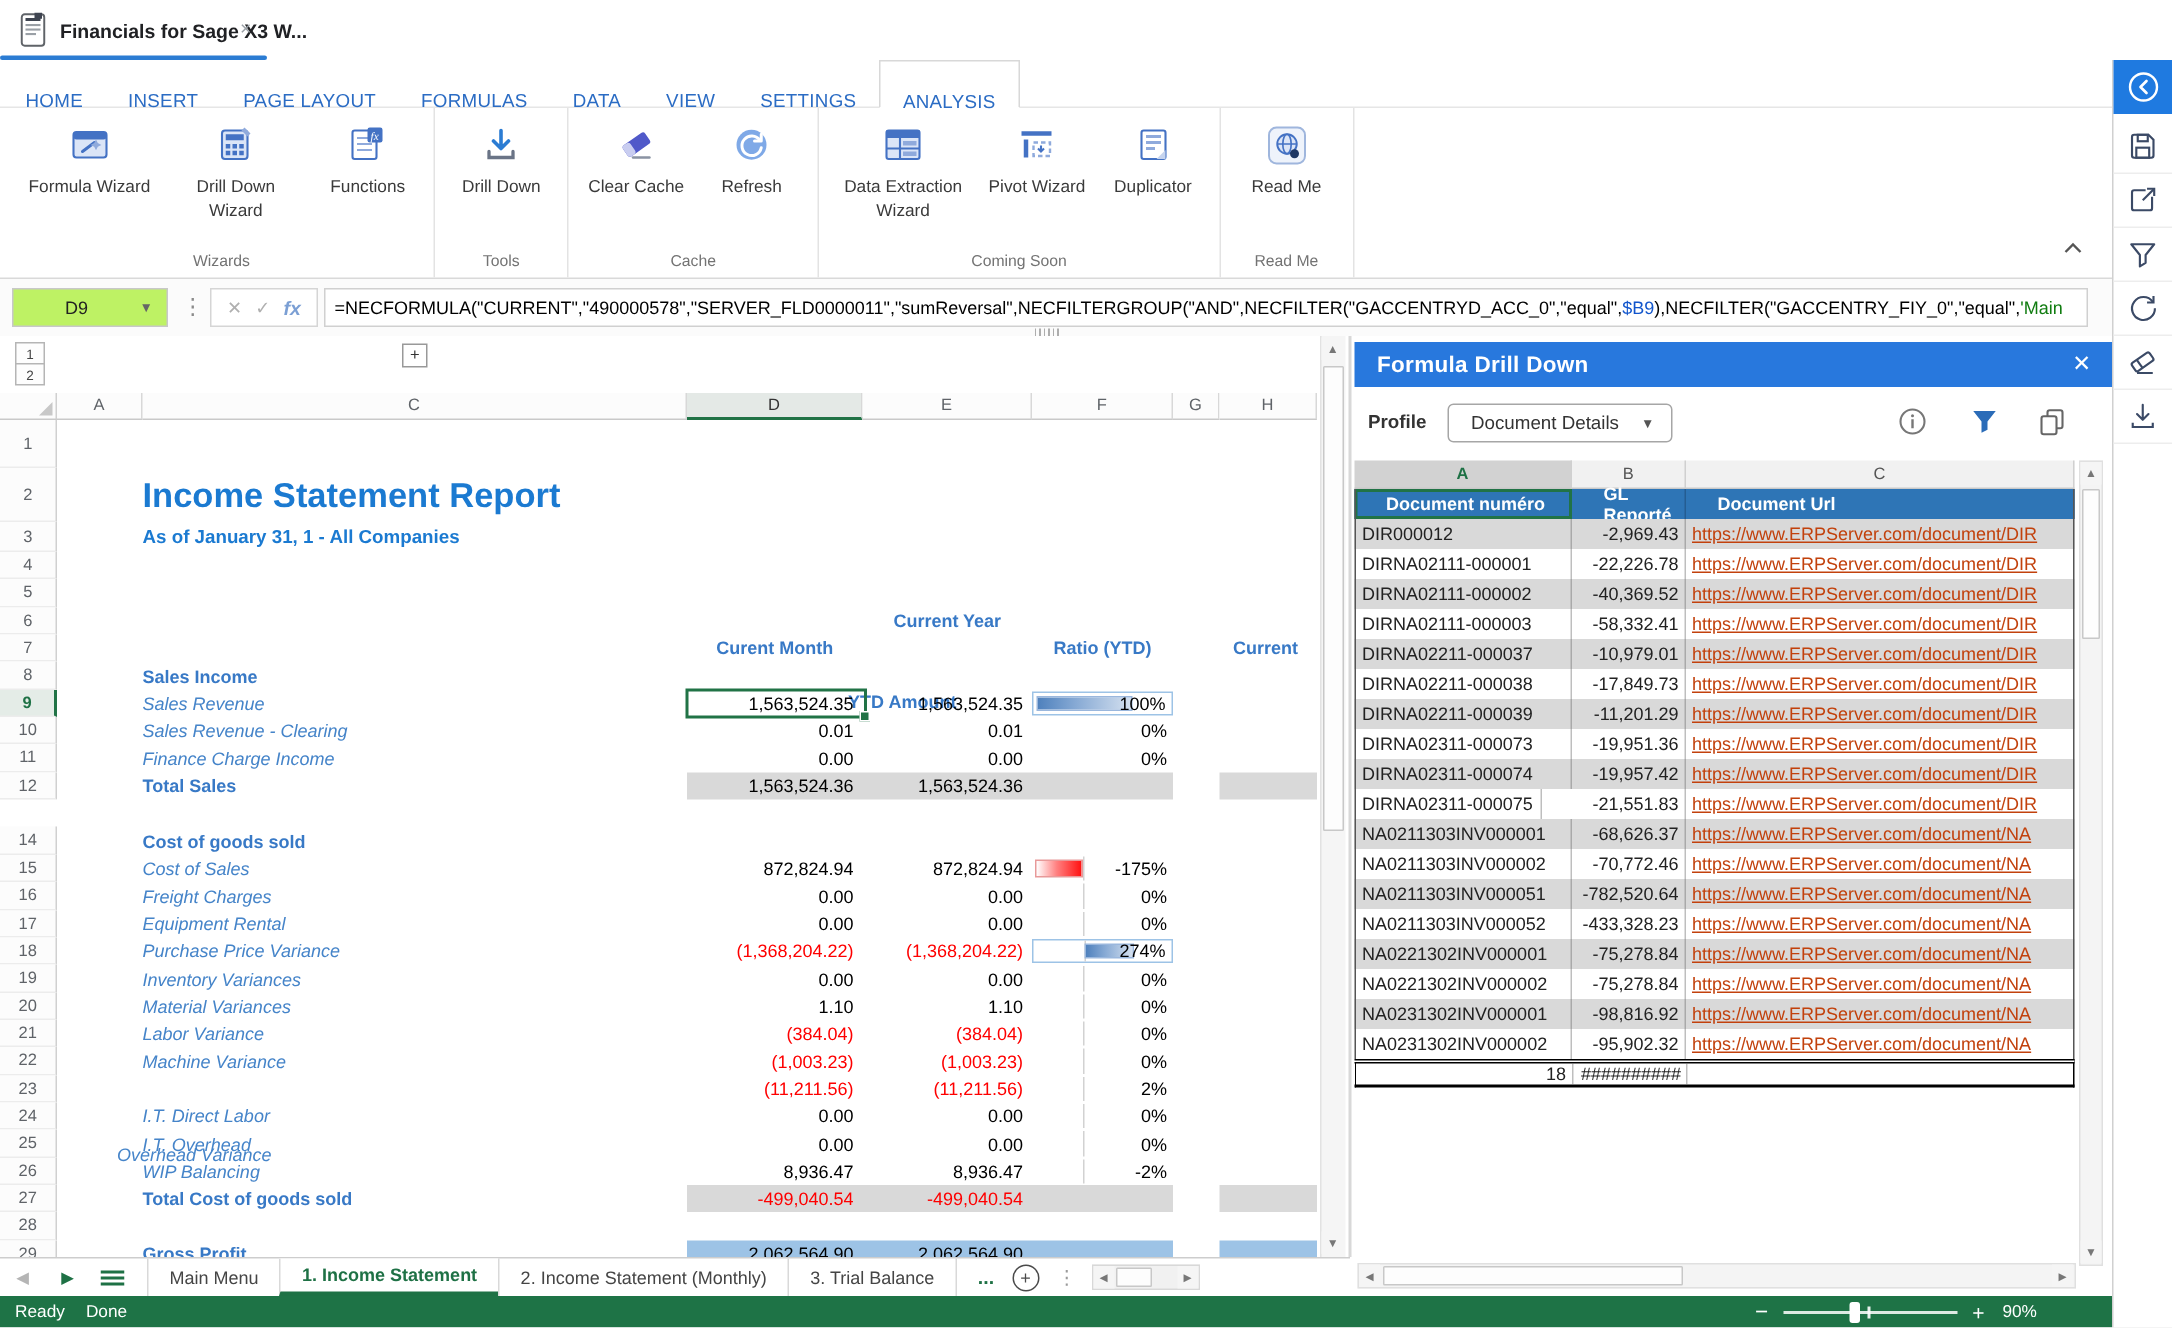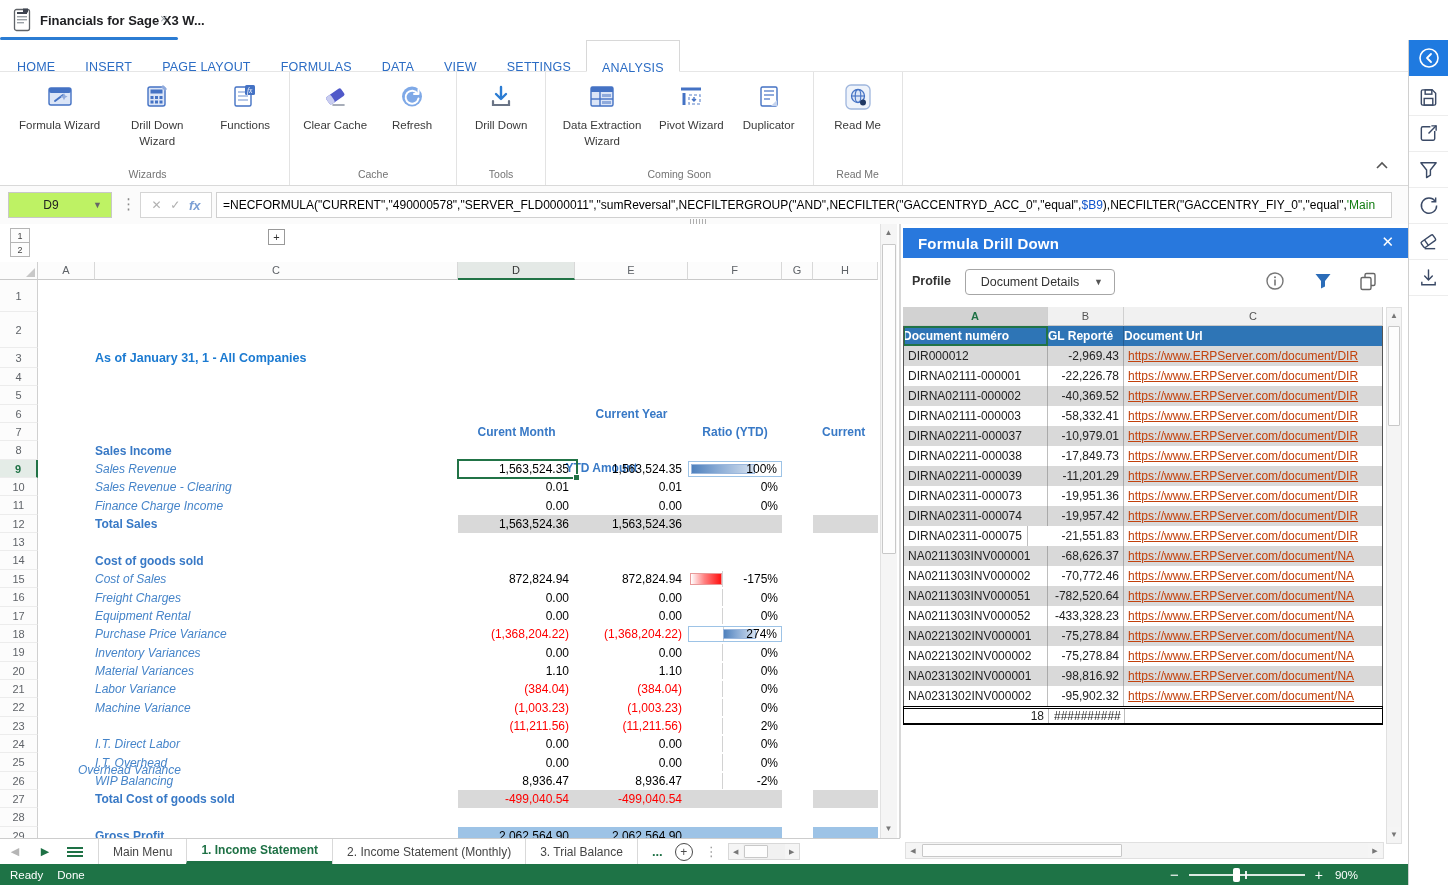--- a/index.html
+++ b/index.html
@@ -113,21 +113,21 @@
   #profile-row{position:absolute;left:0;top:30px;width:505px;height:49px;background:#fff}
   #profile-label{position:absolute;left:9px;top:16px;font-size:12.5px;font-weight:bold;color:#333}
   #profile-dd{position:absolute;left:62px;top:11px;width:150px;height:26px;border:1px solid #a6a6a6;border-radius:4px;box-sizing:border-box;display:flex;align-items:center;cursor:pointer;background:#fff}
   #profile-dd-text{flex:1;text-align:center;font-size:12.5px;color:#333}
   #profile-dd-arrow{width:20px;font-size:9px;color:#555}
   .picon{position:absolute;top:13px;width:20px;height:20px;cursor:pointer}
   
   #pgrid{position:absolute;left:0;top:79px;width:483px}
   .pletter{position:absolute;top:0;height:19px;background:#f1f1f1;border-right:1px solid #d0d0d0;border-bottom:1px solid #c9c9c9;box-sizing:border-box;font-size:11px;color:#555;text-align:center;line-height:18px;cursor:pointer}
   .pletter.selcol{background:#d2d2d2;color:#1e7145;font-weight:bold}
-  .phdr{position:absolute;top:19px;height:20px;background:#2e75b6;color:#fff;font-weight:bold;font-size:12px;display:flex;align-items:center;padding-left:0;box-sizing:border-box;border-right:1px solid #245d92}
+  .phdr{position:absolute;top:19px;height:20px;background:#2e75b6;color:#fff;font-weight:bold;font-size:12px;display:flex;align-items:center;padding-left:21px;box-sizing:border-box;border-right:1px solid #245d92}
   .phdr.selcell{outline:2px solid #217346;outline-offset:-2px}
   .pcell{position:absolute;display:flex;align-items:center;font-size:12px;box-sizing:border-box;overflow:hidden;white-space:nowrap;height:20px}
   .pcell.docnum{padding-left:5px;border-right:1px solid rgba(110,110,110,.45)}
   .pcell.gl{justify-content:flex-end;padding-right:4px;border-right:1px solid rgba(110,110,110,.45)}
   .pcell.url{padding-left:4px;color:#c2410c;text-decoration:underline;cursor:pointer}
   #pgrid-border{position:absolute;left:0;top:19px;width:480px;border-left:1px solid #555;border-right:1px solid #555;box-sizing:border-box;pointer-events:none}
   #ptotal{position:absolute;left:0;width:480px;height:19px;background:#fff;border-top:3px double #000;border-bottom:2px solid #000;border-left:1px solid #000;border-right:1px solid #000;box-sizing:border-box}
   #ptotal .pcell{height:100%}
   
   #pvscroll{position:absolute;left:483px;top:79px;width:16px;height:537px;background:#f4f4f4;border:1px solid #e0e0e0;box-sizing:border-box}
@@ -221,20 +221,35 @@
         </div>
       </div>
       <div class="rglabel">Wizards</div>
     </div>
 
     <div class="rgroup">
       <div class="rbtns">
         <div class="rbtn">
           <span class="ricon">
             <svg width="30" height="30" viewBox="0 0 30 30">
+                <path d="M15 5 v11 M10 12 l5 5 5 -5" stroke="#2b7cd3" stroke-width="2.4" fill="none" stroke-linecap="round" stroke-linejoin="round"></path>
+                <path d="M7 19 v4 h16 v-4" stroke="#6a7486" stroke-width="2.2" fill="none" stroke-linecap="round"></path>
+              </svg>
+          </span>
+          <span class="rlabel">Drill Down</span>
+        </div>
+      </div>
+      <div class="rglabel">Tools</div>
+    </div>
+
+    <div class="rgroup">
+      <div class="rbtns">
+        <div class="rbtn">
+          <span class="ricon">
+            <svg width="30" height="30" viewBox="0 0 30 30">
                 <g transform="rotate(-35 15 14)">
                   <rect x="6" y="10" width="18" height="9" rx="2" fill="#5059c9"></rect>
                   <rect x="6" y="10" width="6" height="9" rx="2" fill="#c9cdf0"></rect>
                 </g>
                 <line x1="13" y1="23" x2="24" y2="23" stroke="#8a93a3" stroke-width="1.6" stroke-linecap="round"></line>
               </svg>
           </span>
           <span class="rlabel">Clear Cache</span>
         </div>
         <div class="rbtn">
@@ -242,35 +257,20 @@
             <svg width="30" height="30" viewBox="0 0 30 30">
                 <circle cx="15" cy="14.5" r="10" fill="#7fa9e7"></circle>
                 <path d="M20.5 11.5 a6.5 6.5 0 1 0 1 5" stroke="#fff" stroke-width="2" fill="none" stroke-linecap="round"></path>
                 <path d="M21.5 7.5 v4.5 h-4.5" stroke="#fff" stroke-width="2" fill="none" stroke-linecap="round" stroke-linejoin="round"></path>
               </svg>
           </span>
           <span class="rlabel">Refresh</span>
         </div>
       </div>
       <div class="rglabel">Cache</div>
-    </div>
-
-    <div class="rgroup">
-      <div class="rbtns">
-        <div class="rbtn">
-          <span class="ricon">
-            <svg width="30" height="30" viewBox="0 0 30 30">
-                <path d="M15 5 v11 M10 12 l5 5 5 -5" stroke="#2b7cd3" stroke-width="2.4" fill="none" stroke-linecap="round" stroke-linejoin="round"></path>
-                <path d="M7 19 v4 h16 v-4" stroke="#6a7486" stroke-width="2.2" fill="none" stroke-linecap="round"></path>
-              </svg>
-          </span>
-          <span class="rlabel">Drill Down</span>
-        </div>
-      </div>
-      <div class="rglabel">Tools</div>
     </div>
 
     <div class="rgroup">
       <div class="rbtns">
         <div class="rbtn">
           <span class="ricon">
             <svg width="30" height="30" viewBox="0 0 30 30">
                 <rect x="4" y="5" width="22" height="19" rx="1.5" fill="#dbe5f7" stroke="#4472c4" stroke-width="1.4"></rect>
                 <rect x="4" y="5" width="22" height="5" fill="#4472c4"></rect>
                 <line x1="13" y1="10" x2="13" y2="24" stroke="#4472c4" stroke-width="1.4"></line>
@@ -365,20 +365,21 @@
         <div class="colhdr" style="left: 688px; width: 94px;">F</div>
         <div class="colhdr" style="left: 782px; width: 31px;">G</div>
         <div class="colhdr" style="left: 813px; width: 65px;">H</div>
       </div>
     <div id="sheet-rows">
         <div class="srow" style="top: 0px; height: 32px;">
           <div class="rowhdr">1</div>
         </div>
         <div class="srow" style="top: 32px; height: 36px;">
           <div class="rowhdr">2</div>
+          <div class="lbl title" style="left: 95px;">Income Statement Report</div>
         </div>
         <div class="srow" style="top: 68px; height: 20px;">
           <div class="rowhdr">3</div>
           <div class="lbl subtitle" style="left: 95px;">As of January 31, 1 - All Companies</div>
         </div>
         <div class="srow" style="top: 88px; height: 18px;">
           <div class="rowhdr">4</div>
         </div>
         <div class="srow" style="top: 106px; height: 19px;">
           <div class="rowhdr">5</div>
@@ -429,23 +430,20 @@
             <div class="ftext">0%</div>
           </div>
         </div>
         <div class="srow" style="top: 235px; height: 18px;">
           <div class="rowhdr">12</div>
           <div class="fillbar gray" style="left: 458px; width: 324px;"></div>
           <div class="fillbar gray" style="left: 813px; width: 65px;"></div>
           <div class="lbl total" style="left: 95px;">Total Sales</div>
           <div class="val" style="left: 458px; width: 115px;">1,563,524.36</div>
           <div class="val" style="left: 575px; width: 111px;">1,563,524.36</div>
-        </div>
-        <div class="srow" style="top: 253px; height: 18px;">
-          <div class="rowhdr">13</div>
         </div>
         <div class="srow" style="top: 271px; height: 19px;">
           <div class="rowhdr">14</div>
           <div class="lbl section" style="left: 95px;">Cost of goods sold</div>
         </div>
         <div class="srow" style="top: 290px; height: 18px;">
           <div class="rowhdr">15</div>
           <div class="lbl item" style="left: 95px;">Cost of Sales</div>
           <div class="val" style="left: 458px; width: 115px;">872,824.94</div>
           <div class="val" style="left: 575px; width: 111px;">872,824.94</div>

